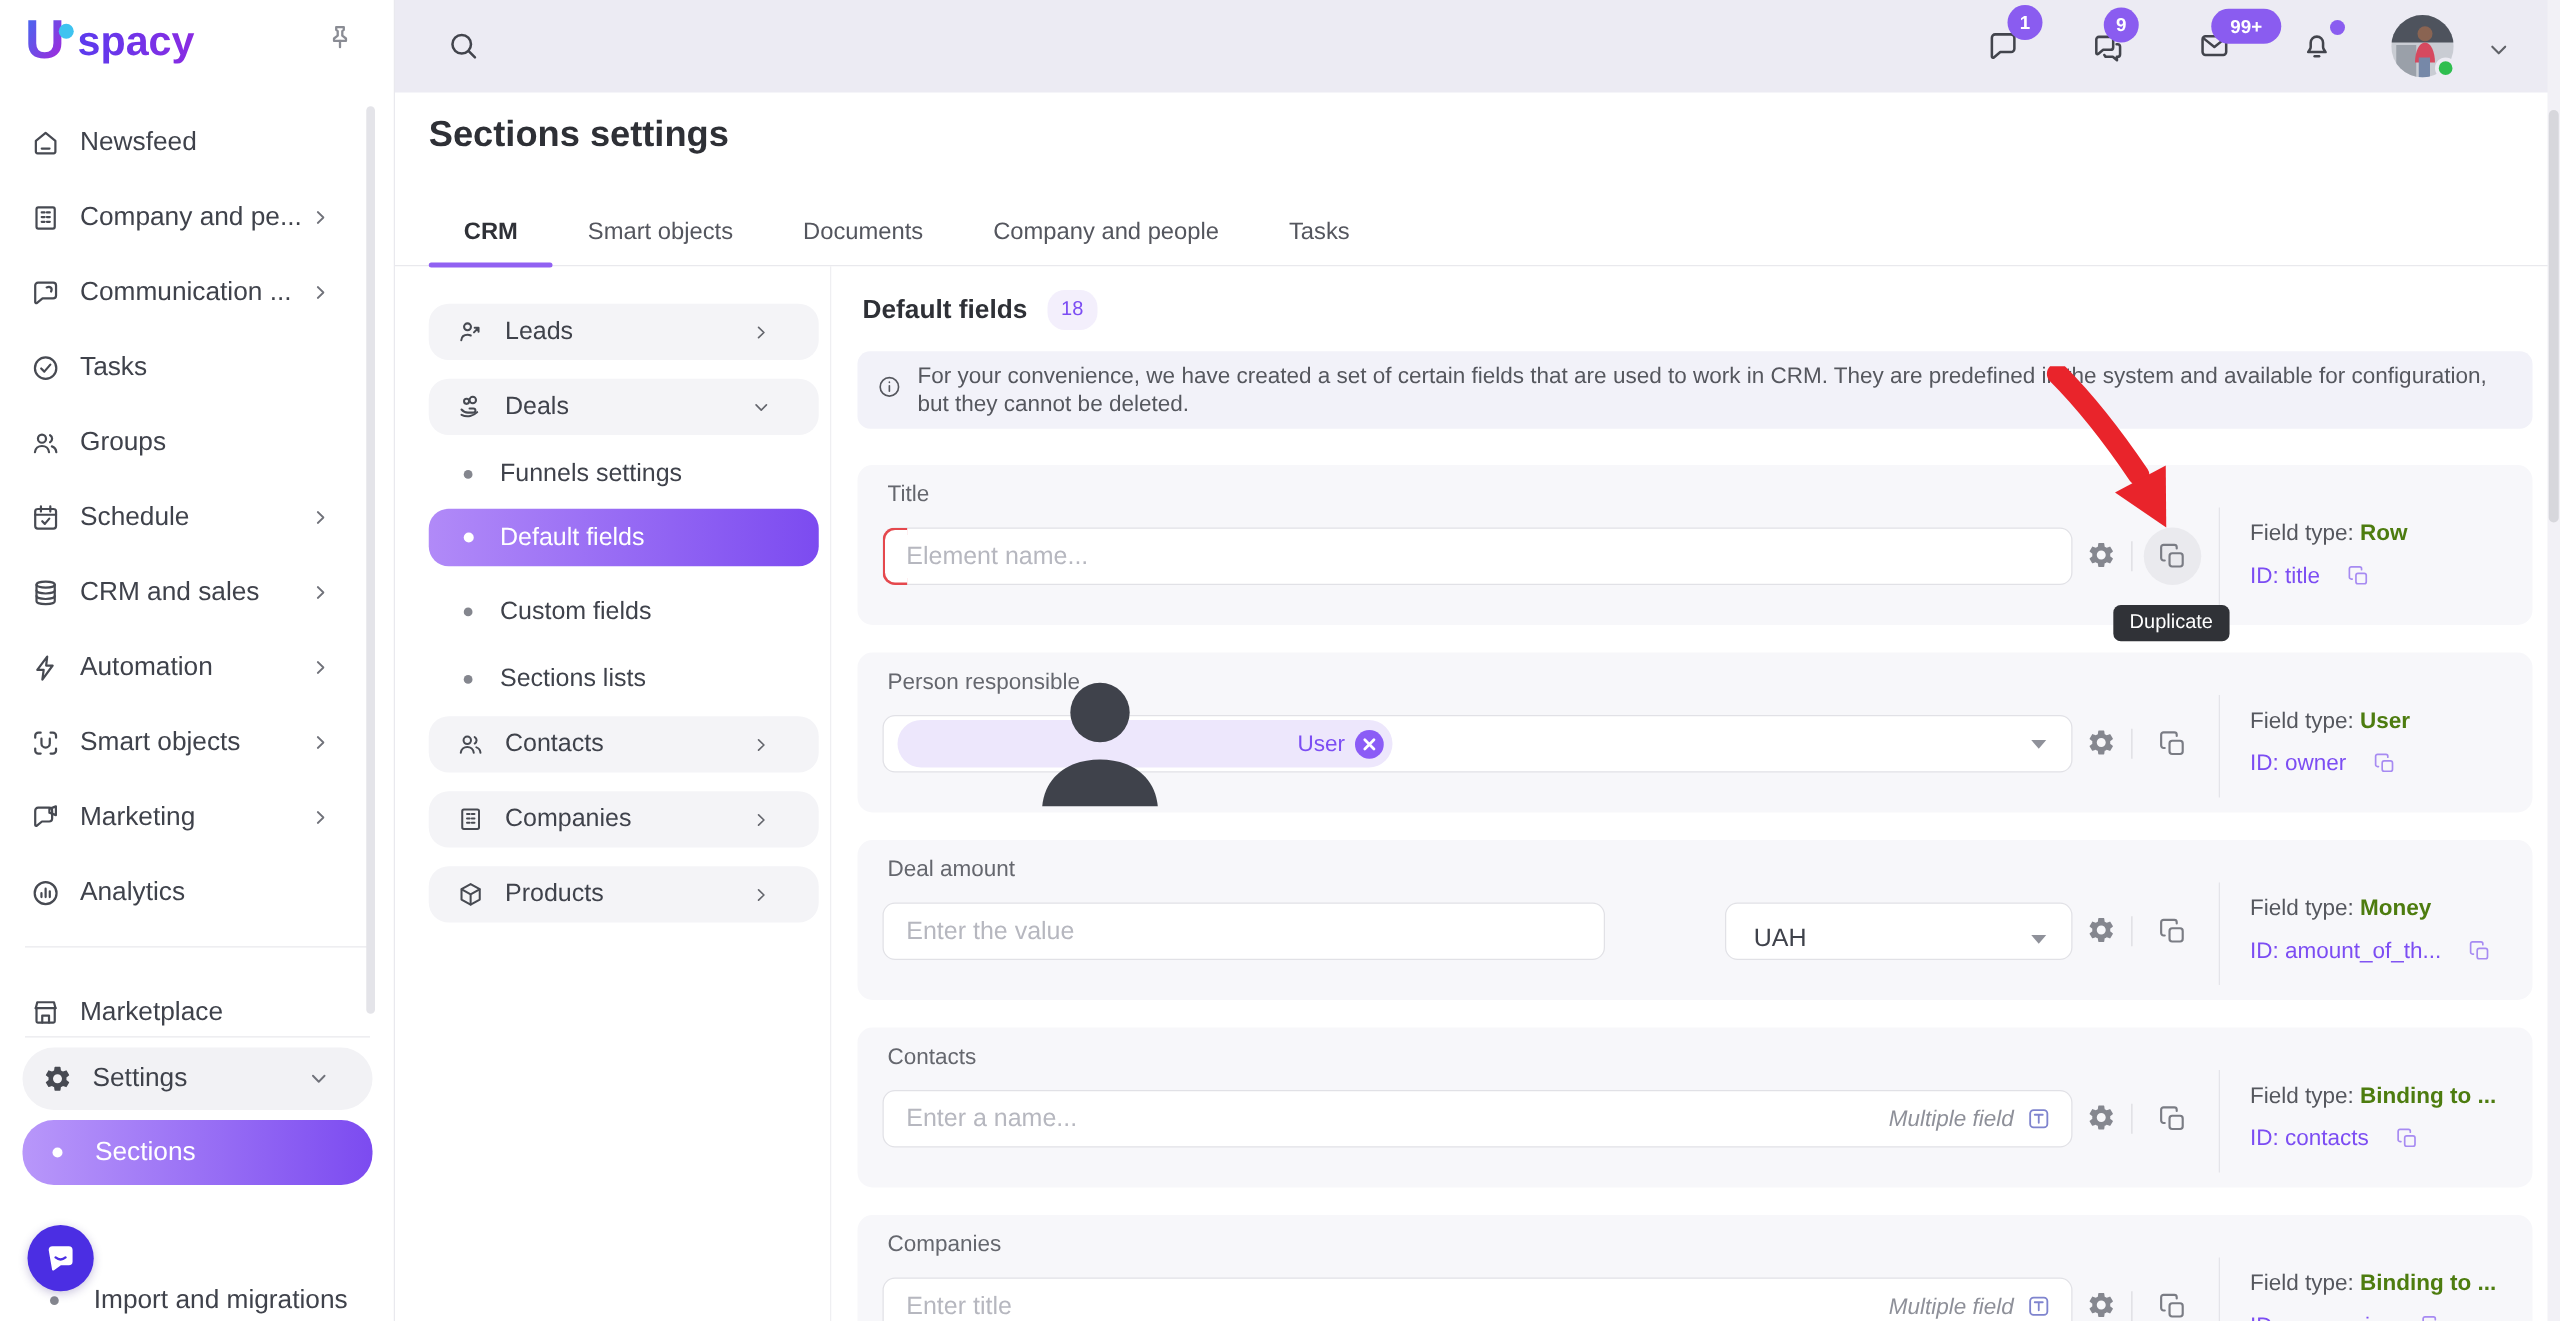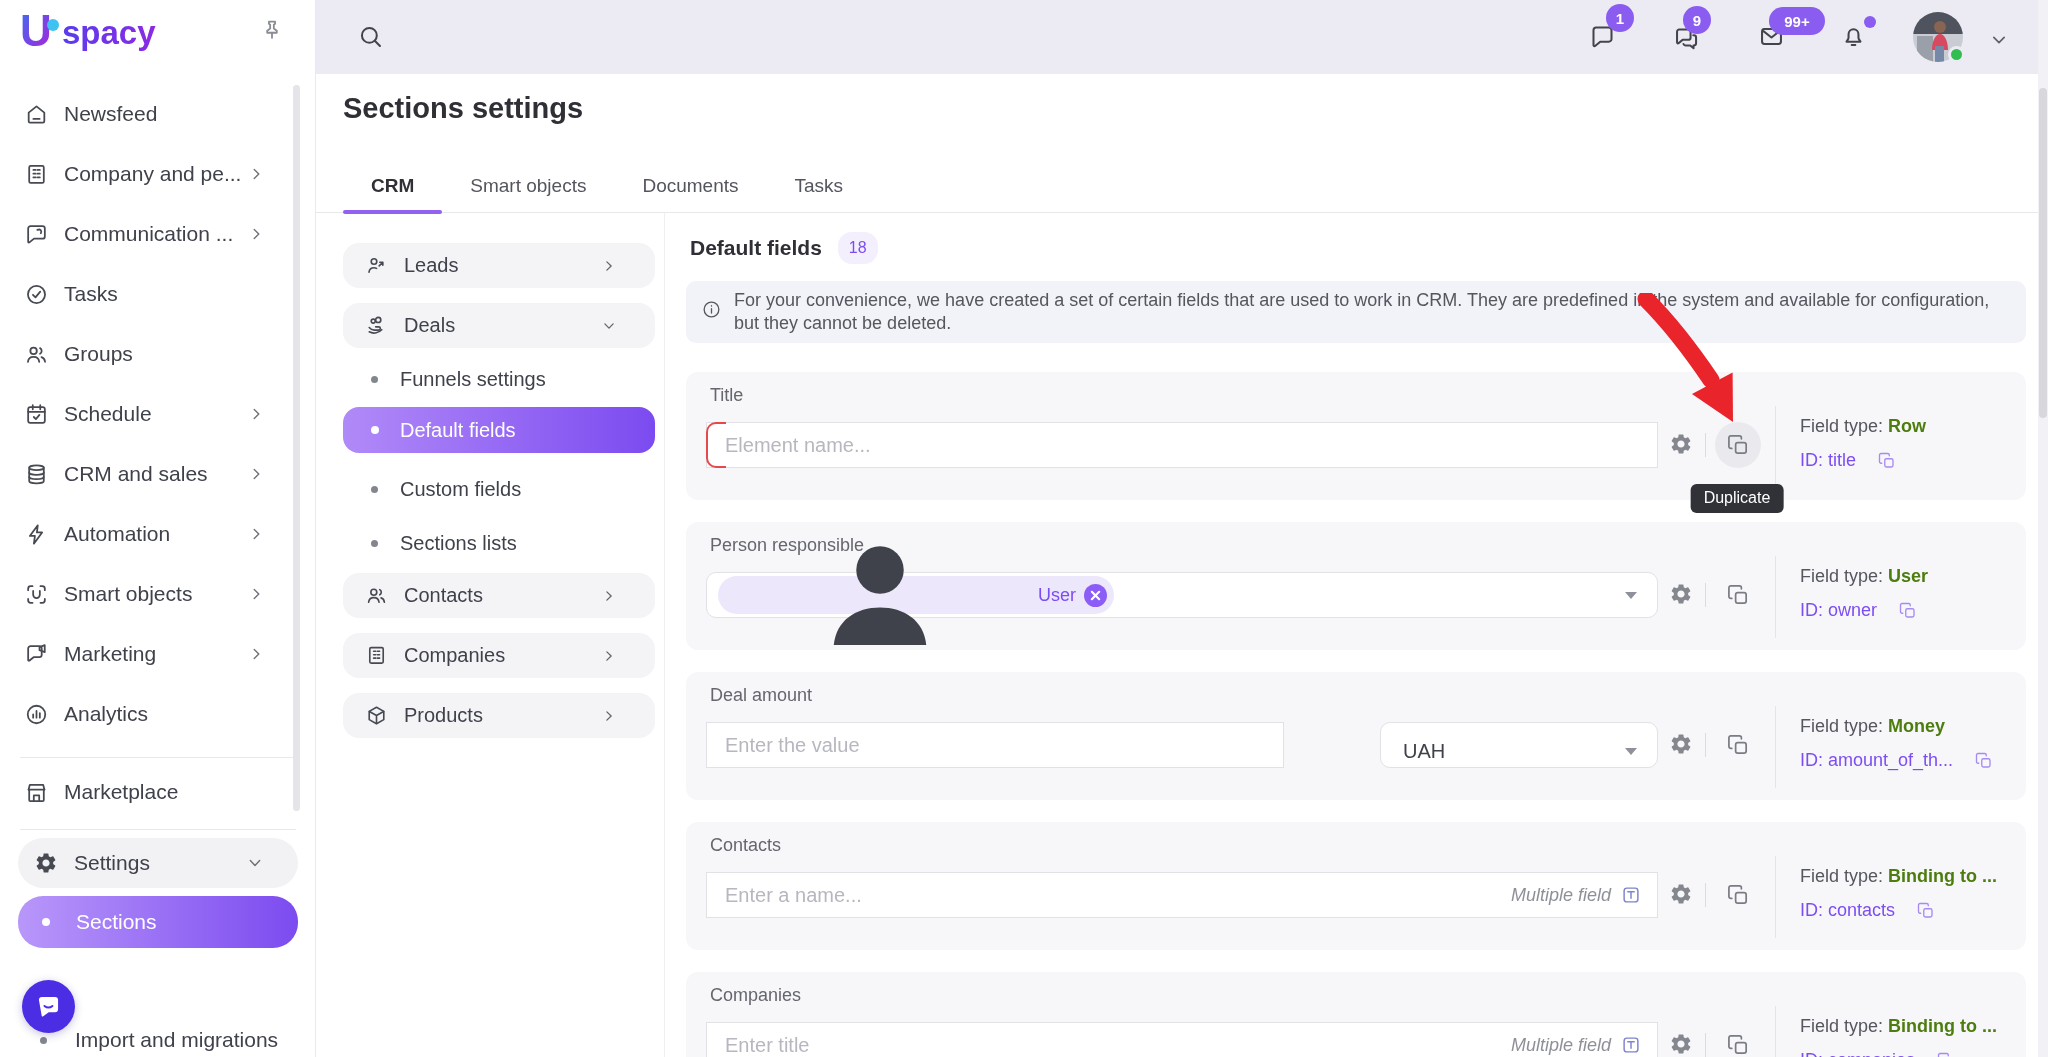--- a/index.html
+++ b/index.html
@@ -11,21 +11,21 @@
 
   
   .sidebar { position:absolute; left:0; top:0; width:316px; height:1057px; background:#FFFFFF; border-right:1px solid #E9E9EE; overflow:hidden; z-index:5; }
   .logo { position:absolute; left:20px; top:8px; }
   .pin-btn { position:absolute; left:256px; top:16px; width:32px; height:32px; background:none; border:none; color:#8A8C94; cursor:pointer; }
   .sb-nav { position:absolute; left:0; top:84px; width:316px; }
   .sb-item { position:relative; height:60px; display:flex; align-items:center; padding-left:24px; font-size:21px; color:#3F424B; cursor:pointer; }
   .sb-item .ic { width:25px; height:25px; margin-right:15px; color:#474A52; flex:none; }
   .sb-item .chev { position:absolute; left:248px; top:50%; transform:translateY(-50%); width:17px; height:17px; color:#70727A; stroke-width:2; }
   .sb-div { position:absolute; left:20px; width:276px; height:1px; background:#E9E9ED; }
-  .sb-abs { position:absolute; left:0; width:313px; }
+  .sb-abs { position:absolute; left:0; width:313px;align-items:flex-end; }
   .pill { position:absolute; left:18px; width:280px; border-radius:25px; display:flex; align-items:center; cursor:pointer; }
   .pill-settings { top:838px; height:50px; background:#F2F2F5; padding-left:16px; font-size:21px; color:#3F424B; }
   .pill-settings .ic { width:24px; height:24px; margin-right:16px; color:#474A52; }
   .pill-settings .chev { position:absolute; right:18px; width:18px; height:18px; color:#70727A; stroke-width:2; }
   .pill-active { background:linear-gradient(90deg,#B897FA 0%,#7C4BF0 100%); color:#fff; }
   .pill-sections { top:896px; height:52px; padding-left:24px; font-size:21px; }
   .dot { width:7px; height:7px; border-radius:50%; background:#84868E; flex:none; }
   .dot-w { background:#fff; width:8px; height:8px; }
   .sb-sub { position:absolute; left:18px; width:280px; height:52px; display:flex; align-items:center; padding-left:22px; font-size:21px; color:#3F424B; cursor:pointer; }
   .sb-sub .dot { margin-right:28px; }
@@ -64,21 +64,21 @@
   .content-head { position:absolute; left:690px; top:232px; display:flex; align-items:center; gap:16px; z-index:3; }
   .content-head h2 { font-size:21px; font-weight:700; color:#2E3036; }
   .count-badge { background:#F3EFFC; color:#7C4DF3; font-size:16px; padding:7px 11px; border-radius:14px; }
   .banner { position:absolute; left:686px; top:281px; width:1340px; height:62px; background:#F2F2F9; border-radius:10px; z-index:3; }
   .banner .ic { position:absolute; left:15px; top:18px; width:21px; height:21px; color:#55575E; stroke-width:1.5; }
   .banner p { position:absolute; left:48px; top:8px; width:1262px; font-size:18px; line-height:23px; color:#55575E; }
 
   .card { position:absolute; left:686px; width:1340px; height:128px; background:#F7F7FA; border-radius:12px; z-index:2; }
   .f-label { position:absolute; left:24px; top:13px; font-size:18px; color:#65676E; }
   .f-input { position:absolute; left:20px; top:50px; width:952px; height:46px; }
-  .f-input input { width:100%; height:100%; border:1px solid #E1E1E6; border-radius:0; background:#fff; padding:0 170px 0 18px; font-size:20px; color:#3F424B; outline:none; font-family:inherit; }
+  .f-input input { width:100%; height:100%; border:1px solid #E1E1E6; border-radius:10px; background:#fff; padding:0 170px 0 18px; font-size:20px; color:#3F424B; outline:none; font-family:inherit; }
   .f-input input::placeholder { color:#B6B7BF; }
   .f-input.plain input { padding-right:18px; }
   .f-input.err::before { content:""; position:absolute; left:0; top:0; bottom:0; width:18px; border:2px solid #E5484D; border-right:none; border-radius:10px 0 0 10px; pointer-events:none; }
   .f-input.short { width:578px; }
   .suffix { position:absolute; right:16px; top:0; height:100%; display:flex; align-items:center; gap:9px; font-style:italic; font-size:18px; color:#8E9099; pointer-events:none; }
   .suffix .ic { width:22px; height:22px; color:#7F84CE; stroke-width:1.6; }
   .f-select { position:absolute; left:20px; top:50px; width:952px; height:46px; background:#fff; border:1px solid #E1E1E6; border-radius:10px; display:flex; align-items:center; padding:0 20px 0 11px; cursor:pointer; }
   .chip { display:inline-flex; align-items:center; gap:8px; height:38px; padding:0 7px 0 12px; background:#EDE7FC; border-radius:19px; }
   .chip span { font-size:18px; color:#7C4DF3; }
   .chip .x-circle { width:23px; height:23px; border-radius:50%; background:#8B5CF6; display:flex; align-items:center; justify-content:center; border:none; cursor:pointer; }
@@ -442,20 +442,21 @@
         </svg>
     </button>
   </header>
 
   <h1 class="main-title">Sections settings</h1>
 
   <nav class="tabs">
     <div class="tab active">CRM</div>
     <div class="tab">Smart objects</div>
     <div class="tab">Documents</div>
+    <div class="tab">Company and people</div>
     <div class="tab">Tasks</div>
   </nav>
   <div class="tabs-line"></div>
   <div class="nav-vline"></div>
 
   <nav class="crm-nav">
     <div class="cpill" style="top:0">
       <svg class="ic">
           <use href="#i-person-arrow"></use>
         </svg>

